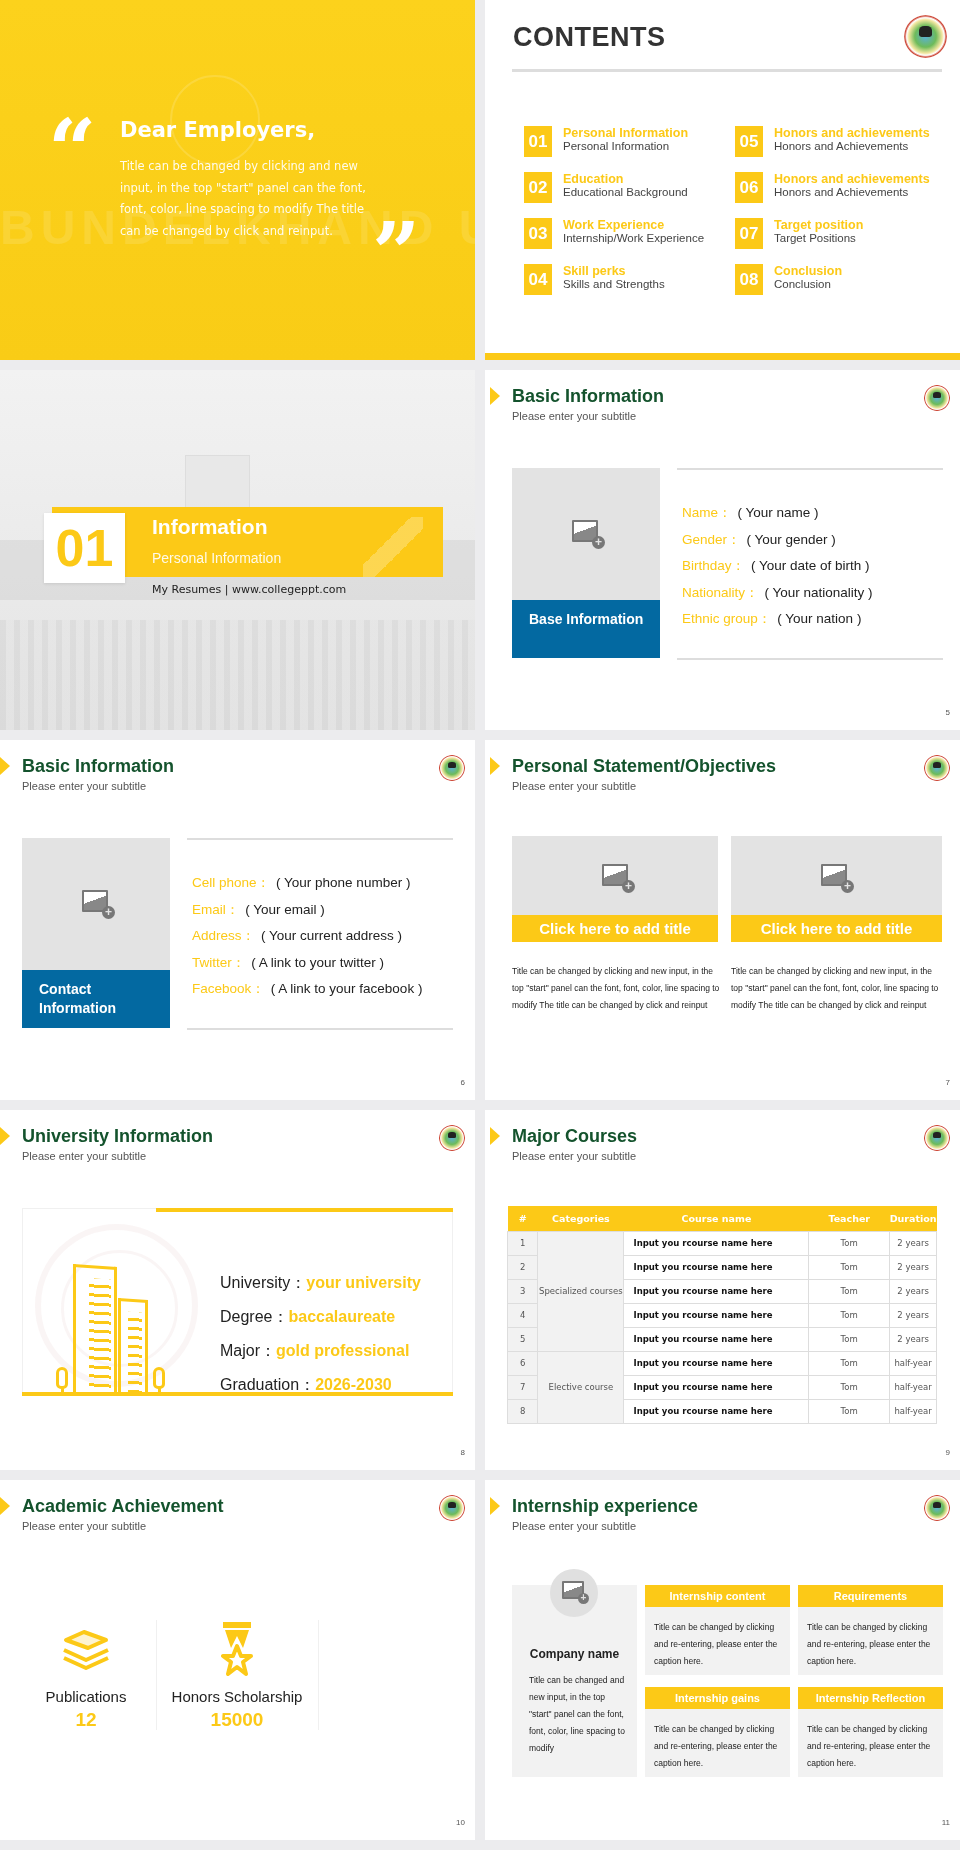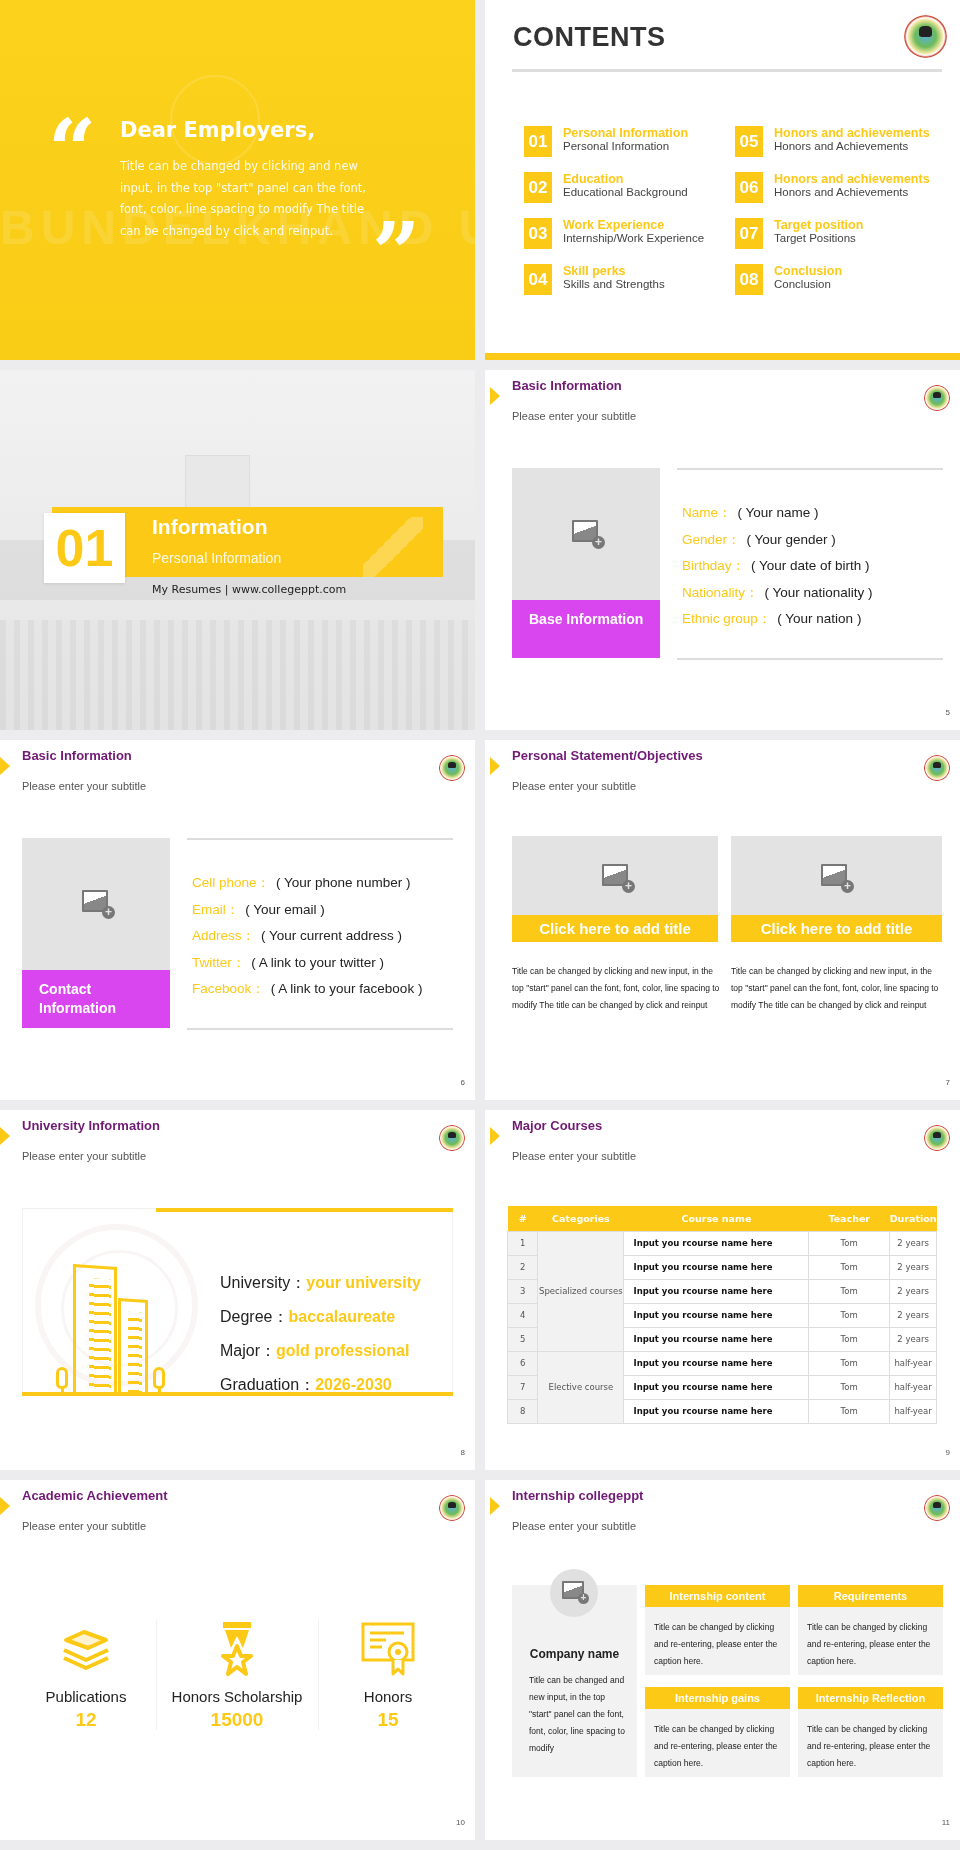--- a/index.html
+++ b/index.html
@@ -44,33 +44,33 @@
   .sec-band .stripe1 { position: absolute; right: 20px; top: 10px; width: 60px; height: 60px; background: linear-gradient(135deg, transparent 40%, rgba(255,255,255,0.25) 40%, rgba(255,255,255,0.25) 60%, transparent 60%); }
   .sec-numbox { position: absolute; left: 44px; top: 143px; width: 81px; height: 70px; background: #fff; box-shadow: 0 1px 3px rgba(0,0,0,0.1); }
   .sec-num { position: absolute; left: 0; top: 0; width: 81px; height: 70px; text-align: center; line-height: 70px; font-size: 52px; font-weight: bold; color: #fcc917; }
   .sec-title { position: absolute; left: 152px; top: 145px; font-size: 21px; font-weight: bold; color: #fff; }
   .sec-sub { position: absolute; left: 152px; top: 180px; font-size: 14px; color: rgba(255,255,255,0.9); }
   .sec-foot { position: absolute; left: 152px; top: 213px; font-size: 11px; color: #222; font-family: "DejaVu Sans", sans-serif; }
 
   
   .hdr-arrow { position: absolute; left: 0; top: 17px; width: 0; height: 0; border-top: 9px solid transparent; border-bottom: 9px solid transparent; border-left: 10px solid #fcc917; }
   .col-r .hdr-arrow { left: 5px; }
-  .hdr-title { position: absolute; left: 22px; top: 8px; font-size: 13px; font-weight: bold; color: #701a75; white-space: nowrap; }
+  .hdr-title { position: absolute; left: 22px; top: 16px; font-size: 18px; font-weight: bold; color: #14532d; white-space: nowrap; }
   .col-r .hdr-title { left: 27px; }
   .hdr-sub { position: absolute; left: 22px; top: 40px; font-size: 11px; color: #555; white-space: nowrap; }
   .col-r .hdr-sub { left: 27px; }
   .hdr-seal { width: 26px; height: 26px; top: 15px; right: 10px; }
   .page-num { position: absolute; right: 10px; bottom: 13px; font-size: 8px; color: #555; }
 
   
   .photo-card { position: absolute; left: 22px; top: 98px; width: 148px; height: 190px; background: #e3e3e3; }
   .col-r .photo-card { left: 27px; }
   .photo-icon { position: absolute; left: 60px; top: 52px; width: 26px; height: 22px; border: 2px solid #777; background: linear-gradient(160deg, #fff 0 45%, #888 45%); border-radius: 1px; }
   .photo-icon::after { content: "+"; position: absolute; right: -9px; bottom: -9px; width: 13px; height: 13px; border-radius: 50%; background: #777; color: #e3e3e3; font-size: 12px; line-height: 12px; text-align: center; font-weight: bold; }
-  .photo-label { position: absolute; left: 0; bottom: 0; width: 100%; height: 58px; background: #d946ef; color: #fff; font-weight: bold; font-size: 14px; line-height: 19px; padding: 10px 0 0 17px; }
+  .photo-label { position: absolute; left: 0; bottom: 0; width: 100%; height: 58px; background: #0369a1; color: #fff; font-weight: bold; font-size: 14px; line-height: 19px; padding: 10px 0 0 17px; }
   .info-rule { position: absolute; height: 2px; background: #ddd; width: 266px; }
   .info-rule.top { top: 98px; }
   .info-rule.bot { top: 288px; }
   .col-r .info-rule { left: 192px; }
   .col-l .info-rule { left: 187px; }
   .info-rows { position: absolute; top: 134px; }
   .col-r .info-rows { left: 197px; }
   .col-l .info-rows { left: 192px; }
   .info-row { height: 26.5px; font-size: 13.5px; white-space: nowrap; }
   .info-key { color: #fcc917; }
@@ -379,41 +379,26 @@
       <svg width="56" height="56" viewBox="0 0 56 56">
         <rect x="14" y="2" width="28" height="6" fill="#fcc917"></rect>
         <path d="M16 10 L22 28 L28 16 L34 28 L40 10 Z" fill="#fcc917"></path>
         <path d="M28 26 L32 36 L42 36 L34 42 L37 54 L28 47 L19 54 L22 42 L14 36 L24 36 Z" fill="#fff" stroke="#fcc917" stroke-width="4" stroke-linejoin="round"></path>
       </svg>
     </div>
     <div class="ach-label">Honors Scholarship</div>
     <div class="ach-value">15000</div>
   </div>
   <div class="ach-divider" style="left:318px;"></div>
-  <div class="ach-item" style="left:313px;">
-    <div class="ach-icon">
-      <svg width="56" height="56" viewBox="0 0 56 56">
-        <rect x="3" y="4" width="50" height="36" fill="none" stroke="#fcc917" stroke-width="3"></rect>
-        <line x1="10" y1="13" x2="44" y2="13" stroke="#fcc917" stroke-width="3"></line>
-        <line x1="10" y1="20" x2="26" y2="20" stroke="#fcc917" stroke-width="3"></line>
-        <line x1="10" y1="27" x2="22" y2="27" stroke="#fcc917" stroke-width="3"></line>
-        <circle cx="38" cy="32" r="9" fill="#fff" stroke="#fcc917" stroke-width="3"></circle>
-        <circle cx="38" cy="32" r="3" fill="#fcc917"></circle>
-        <path d="M33 40 L33 54 L38 49 L43 54 L43 40" fill="#fff" stroke="#fcc917" stroke-width="3" stroke-linejoin="round"></path>
-      </svg>
-    </div>
-    <div class="ach-label">Honors</div>
-    <div class="ach-value">15</div>
-  </div>
   <div class="page-num">10</div>
 </div>
 
 <div class="slide col-r row4">
   <div class="hdr-arrow"></div>
-  <div class="hdr-title">Internship collegeppt</div>
+  <div class="hdr-title">Internship experience</div>
   <div class="hdr-sub">Please enter your subtitle</div>
   <div class="seal hdr-seal"></div>
 
   <div class="int-company">
     <div class="int-company-name">Company name</div>
     <div class="int-company-text">Title can be changed and new input, in the top "start" panel can the font, font, color, line spacing to modify</div>
   </div>
   <div class="int-photo">
     <div class="photo-icon"></div>
   </div>

